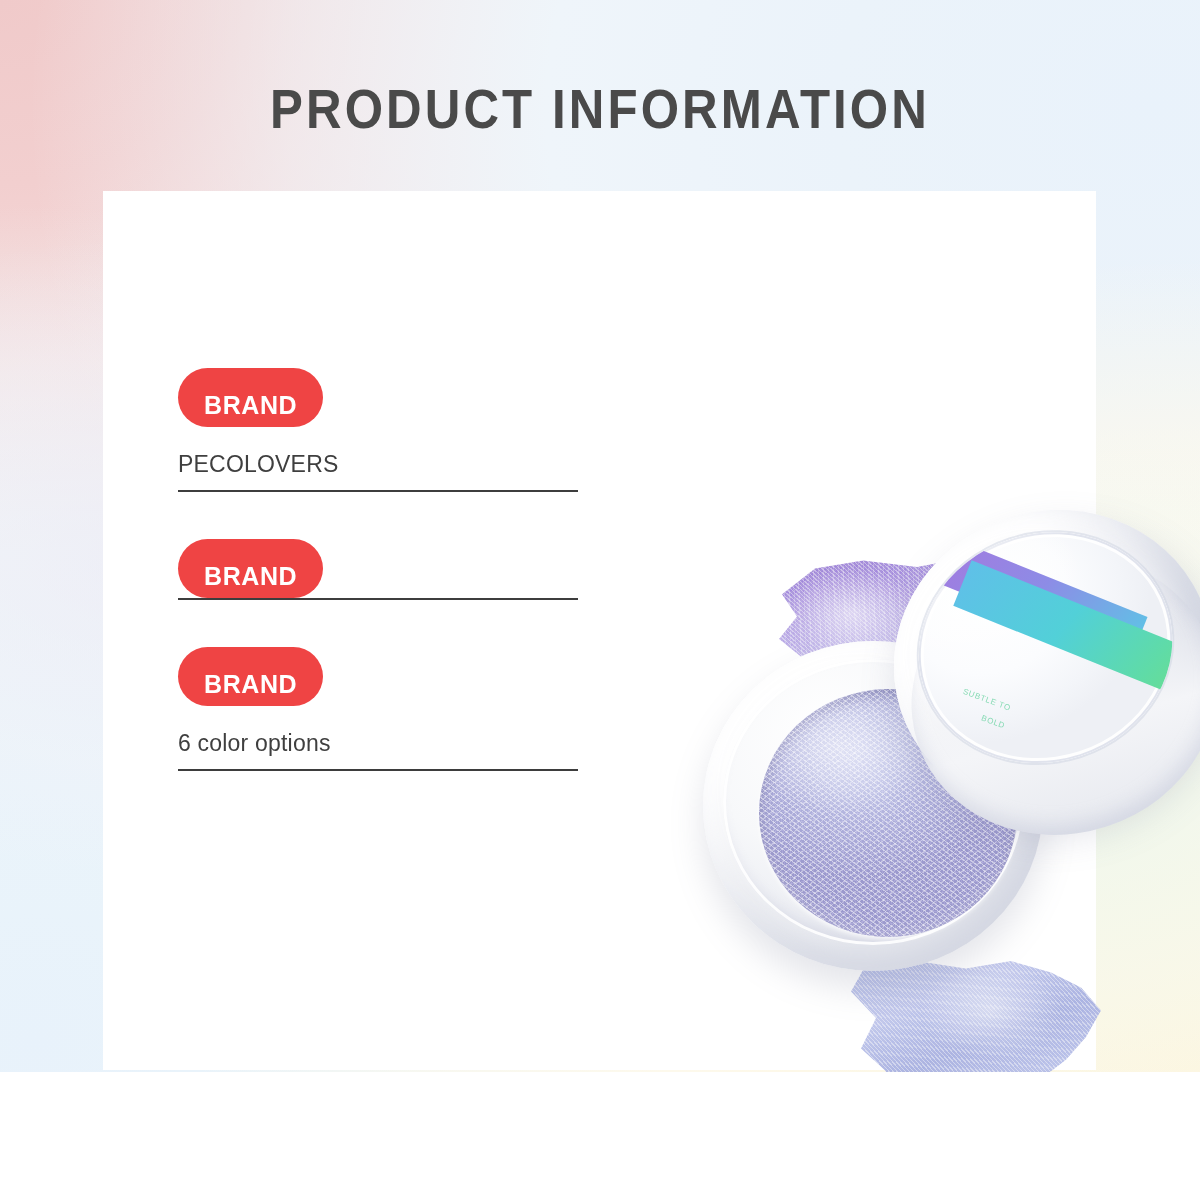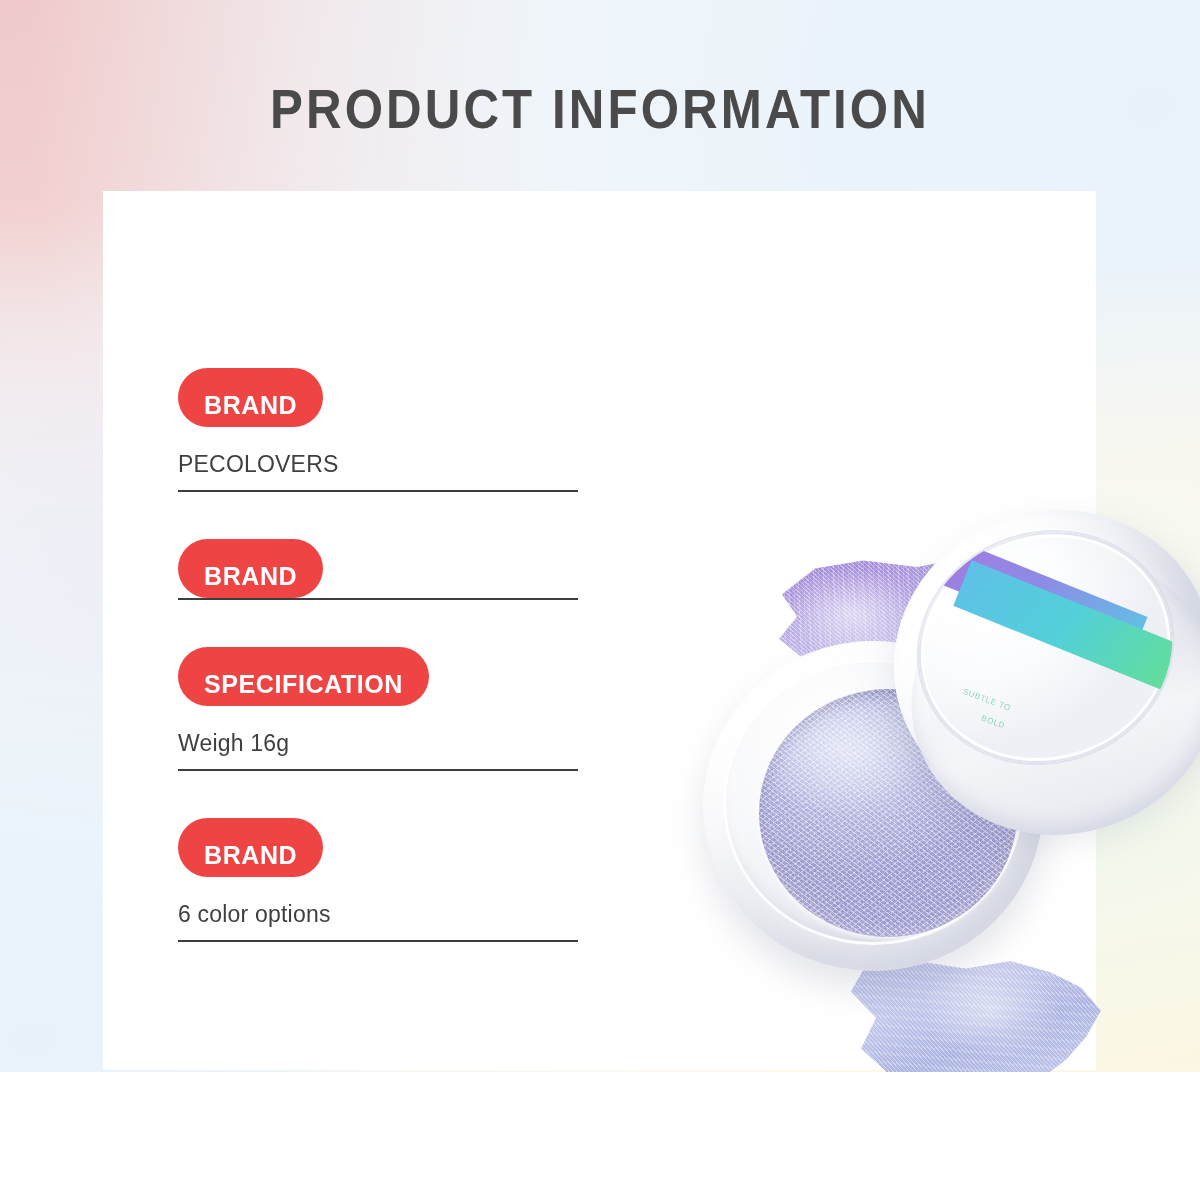--- a/index.html
+++ b/index.html
@@ -394,25 +394,20 @@
         <span class="chip">BRAND</span>
         <div class="spec-value">PECOLOVERS</div>
         <div class="spec-rule"></div>
       </div>
 
       <div class="spec-row">
         <span class="chip">BRAND</span>
         <div class="spec-rule"></div>
       </div>
 
-      <div class="spec-row">
-        <span class="chip">SPECIFICATION</span>
-        <div class="spec-value">Weigh 16g</div>
-        <div class="spec-rule"></div>
-      </div>
 
       <div class="spec-row">
         <span class="chip">BRAND</span>
         <div class="spec-value">6 color options</div>
         <div class="spec-rule"></div>
       </div>
 
     </div>
 
     <div class="product">

